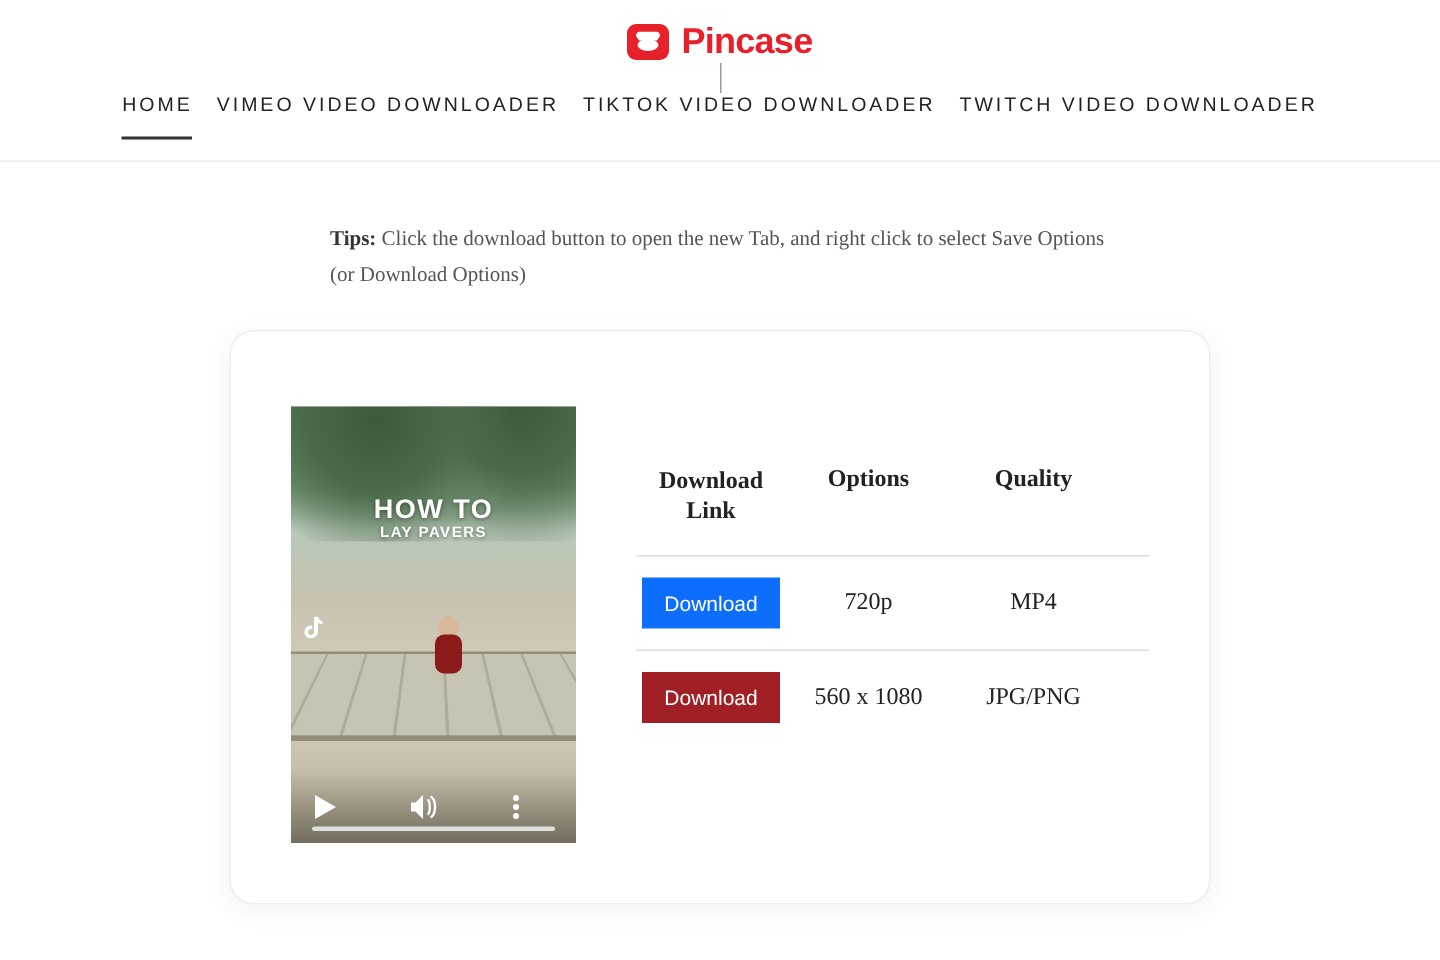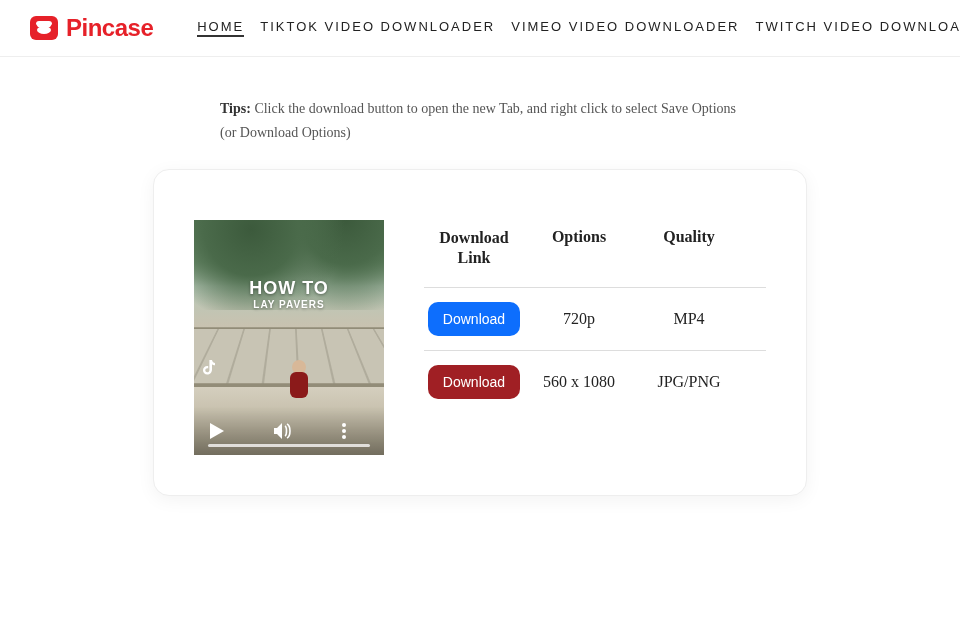--- a/index.html
+++ b/index.html
@@ -9,20 +9,21 @@
       width: 960px;
       height: 640px;
       overflow: hidden;
     }
     .header {
       display: flex;
       align-items: center;
       padding: 14px 30px;
       border-bottom: 1px solid #eee;
       background: #fff;
+      flex-direction: column;
     }
     .logo {
       display: flex;
       align-items: center;
       gap: 8px;
     }
     .logo-icon {
       width: 28px;
       height: 24px;
       background: #e62129;
@@ -47,21 +48,21 @@
     }
     .nav {
       display: flex;
       gap: 16px;
       font-family: Arial, sans-serif;
       font-size: 13px;
       letter-spacing: 2px;
       color: #222;
     }
     .nav-item {
-      padding-bottom: 1px;
+      padding-bottom: 14px;
       cursor: pointer;
       white-space: nowrap;
     }
     .nav-item.active {
       border-bottom: 2px solid #333;
     }
     .tips {
       max-width: 560px;
       margin: 40px auto 24px auto;
       font-size: 14px;
@@ -77,21 +78,21 @@
       border-radius: 16px;
       box-shadow: 0 4px 18px rgba(0,0,0,0.05);
       padding: 50px 40px 40px 40px;
       display: flex;
       gap: 40px;
       align-items: flex-start;
       background: #fff;
     }
     .video-preview {
       width: 190px;
-      height: 235px;
+      height: 291px;
       background: linear-gradient(180deg, #5a7a5a 0%, #7a9a7a 18%, #b8c9b8 28%, #c8c2b0 45%, #d6d0c0 70%, #b0a890 100%);
       position: relative;
       overflow: hidden;
     }
     .video-overlay-text {
       position: absolute;
       top: 58px;
       left: 0;
       right: 0;
       text-align: center;
@@ -163,40 +164,41 @@
       position: absolute;
       bottom: 8px; left: 14px; right: 14px;
       height: 3px;
       background: rgba(255,255,255,0.75);
       border-radius: 2px;
     }
     .table {
       flex: 1;
       font-size: 16px;
       color: #222;
+      margin-top: 32px;
     }
     .thead {
       display: flex;
       font-weight: 700;
       text-align: center;
       padding: 8px 0 18px 0;
     }
     .col1 { width: 100px; text-align: center; line-height: 1.3; }
     .col2 { width: 110px; text-align: center; }
     .col3 { width: 110px; text-align: center; }
     .trow {
       display: flex;
       align-items: center;
       border-top: 1px solid #ddd;
       padding: 14px 0;
     }
     .dl-btn {
       display: inline-block;
       padding: 9px 15px;
-      border-radius: 10px;
+      border-radius: 0;
       color: #fff;
       font-family: Arial, sans-serif;
       font-size: 14px;
       cursor: pointer;
       text-align: center;
       border: none;
     }
     .dl-btn.blue { background: #0d6efd; }
     .dl-btn.red { background: #a01f24; }
   </style>
@@ -209,22 +211,22 @@
       <svg width="18" height="14" viewBox="0 0 18 14">
         <path d="M1 3 C1 1 2 0 4 0 L14 0 C16 0 17 1 17 3 L15 6 L3 6 Z" fill="#fff"></path>
         <ellipse cx="9" cy="9" rx="7" ry="4" fill="#fff"></ellipse>
       </svg>
     </div>
     <span class="logo-text">Pincase</span>
   </div>
   <div class="divider-vert"></div>
   <div class="nav">
     <div class="nav-item active">HOME</div>
+    <div class="nav-item">VIMEO VIDEO DOWNLOADER</div>
     <div class="nav-item">TIKTOK VIDEO DOWNLOADER</div>
-    <div class="nav-item">VIMEO VIDEO DOWNLOADER</div>
     <div class="nav-item">TWITCH VIDEO DOWNLOADER</div>
   </div>
 </div>
 
 <div class="tips">
   <b>Tips:</b><span> Click the download button to open the new Tab, and right click to select Save Options (or Download Options)</span>
 </div>
 
 <div class="card">
   <div class="video-preview">

